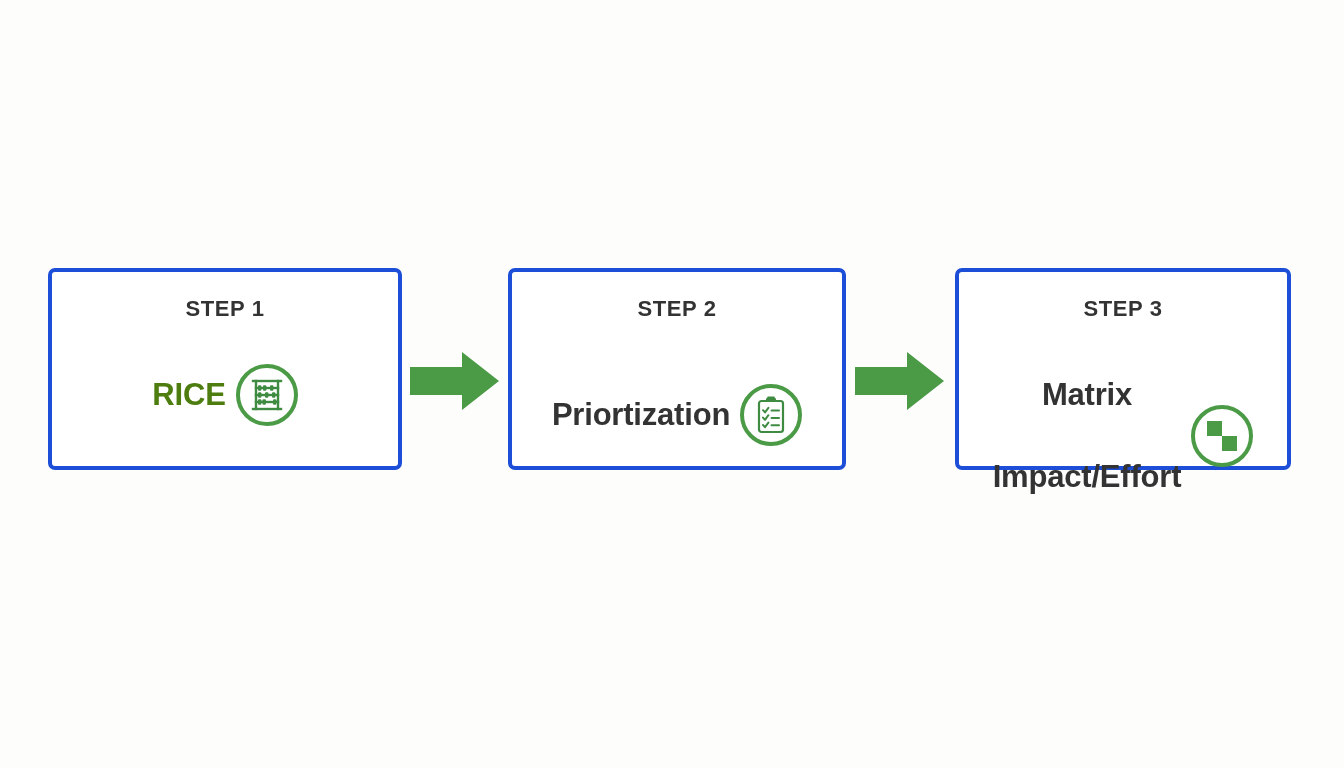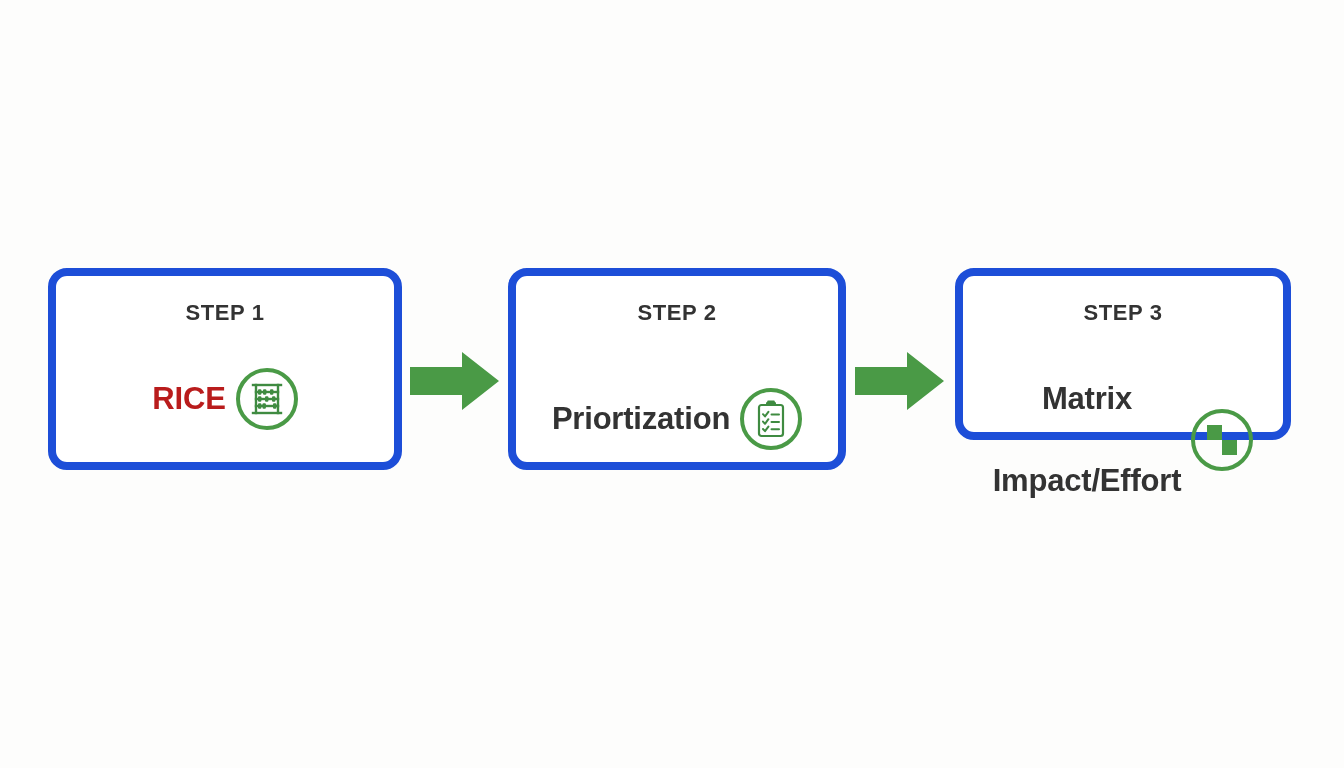--- a/index.html
+++ b/index.html
@@ -21,30 +21,30 @@
     top: 0;
     width: 1344px;
     height: 768px;
   }
 
   
   .card {
     position: absolute;
     box-sizing: border-box;
     background: #ffffff;
-    border: 8px solid #1d4ed8;
-    border-radius: 19px;
+    border: 4px solid #1d4ed8;
+    border-radius: 7px;
     display: flex;
     flex-direction: column;
     align-items: center;
   }
 
   .card-1 { left: 48px;  top: 268px; width: 354px; height: 202px; }
   .card-2 { left: 508px; top: 268px; width: 338px; height: 202px; gap: 20px; }
-  .card-3 { left: 955px; top: 268px; width: 336px; height: 172px; }
+  .card-3 { left: 955px; top: 268px; width: 336px; height: 202px; }
 
   .step-label {
     margin-top: 26px;
     font-size: 22px;
     font-weight: bold;
     letter-spacing: 0.6px;
     color: #333333;
     line-height: 1;
     text-align: center;
   }
@@ -62,21 +62,21 @@
   }
 
   .card-title {
     font-size: 31px;
     font-weight: bold;
     line-height: 1.32;
     text-align: center;
     white-space: pre-line;
     letter-spacing: -0.2px;
   }
-  .title-green { color: #b91c1c; }
+  .title-green { color: #4d7c0f; }
   .title-dark  { color: #333333; }
 
   .card-title .ln { display: block; }
 
   .icon-badge {
     flex: 0 0 auto;
     width: 62px;
     height: 62px;
     margin-left: 10px;
     border: 4px solid #4a9a46;

